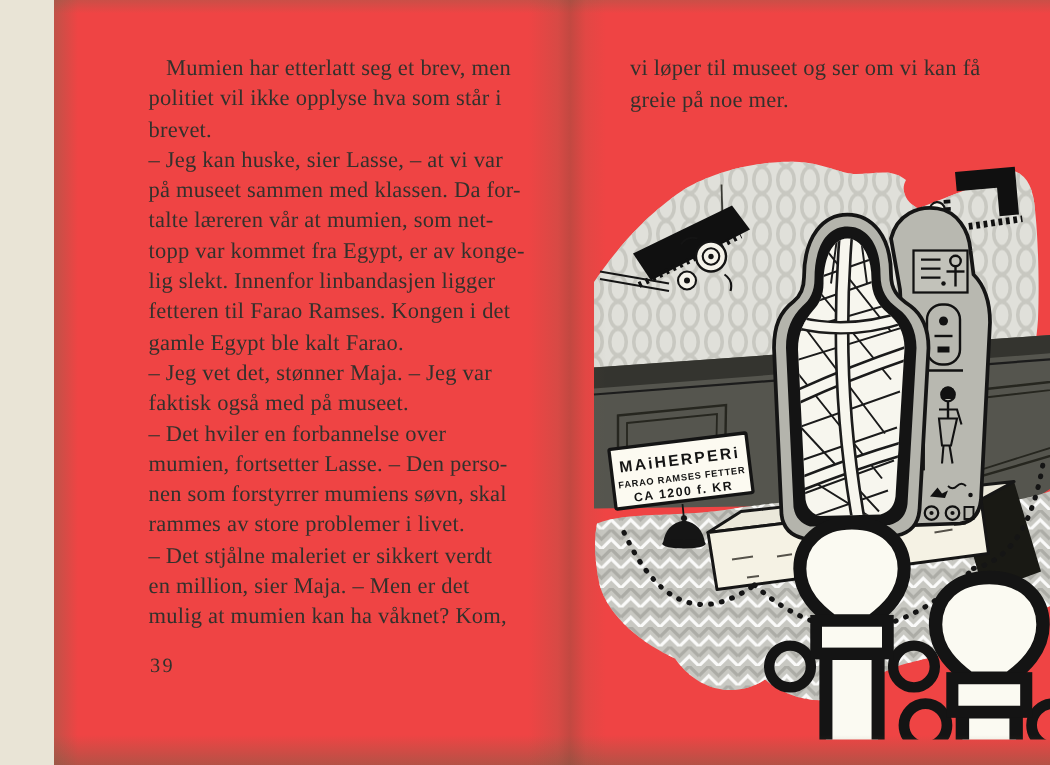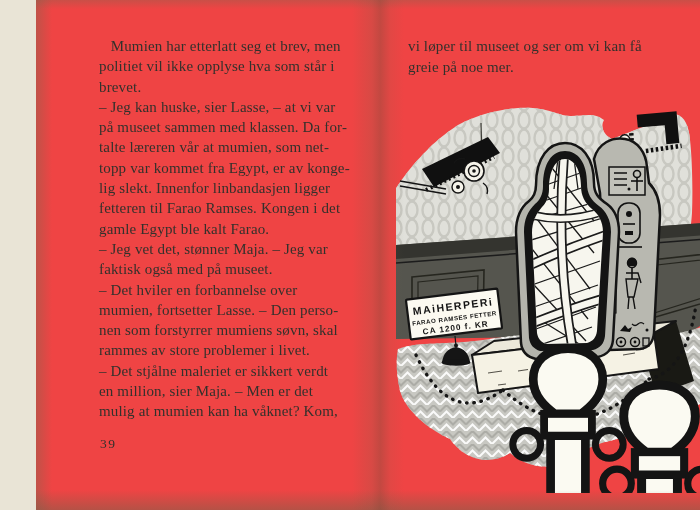--- a/index.html
+++ b/index.html
@@ -7,21 +7,21 @@
         font-family:"Liberation Serif", serif;margin-left:36px;}
   .edge{position:absolute;pointer-events:none;}
   .edge-left{left:0;top:0;bottom:0;width:16px;background:linear-gradient(90deg,rgba(116,104,78,.38),rgba(116,104,78,0));}
   .edge-right{right:0;top:0;bottom:0;width:24px;background:linear-gradient(270deg,rgba(116,104,78,.42),rgba(116,104,78,0));}
   .edge-top{left:0;right:0;top:0;height:9px;background:linear-gradient(180deg,rgba(116,104,78,.30),rgba(116,104,78,0));}
   .edge-bottom{left:0;right:0;bottom:0;height:20px;background:linear-gradient(0deg,rgba(110,98,72,.45),rgba(110,98,72,0));}
   .spine{position:absolute;left:316px;top:0;bottom:0;width:52px;pointer-events:none;
          background:linear-gradient(90deg,rgba(110,98,72,0),rgba(110,98,72,.18) 38%,rgba(92,82,58,.30) 54%,rgba(110,98,72,.10) 74%,rgba(110,98,72,0));}
   .left-text{position:absolute;left:63px;top:36px;font-size:15px;line-height:20.3px;
              color:#33312c;white-space:pre;letter-spacing:.15px;}
-  .right-text{position:absolute;left:372px;top:36px;font-size:15px;line-height:21px;
+  .right-text{position:absolute;left:384px;top:36px;font-size:15px;line-height:21px;
               color:#33312c;white-space:pre;letter-spacing:.15px;}
   .page-number{position:absolute;left:64px;top:436px;font-size:13.5px;letter-spacing:1.5px;color:#33312c;}
   .illustration{position:absolute;left:352px;top:93px;}
 </style>
 </head>
 <body>
 
 <div class="book">
 
   <div class="left-text">   Mumien har etterlatt seg et brev, men

